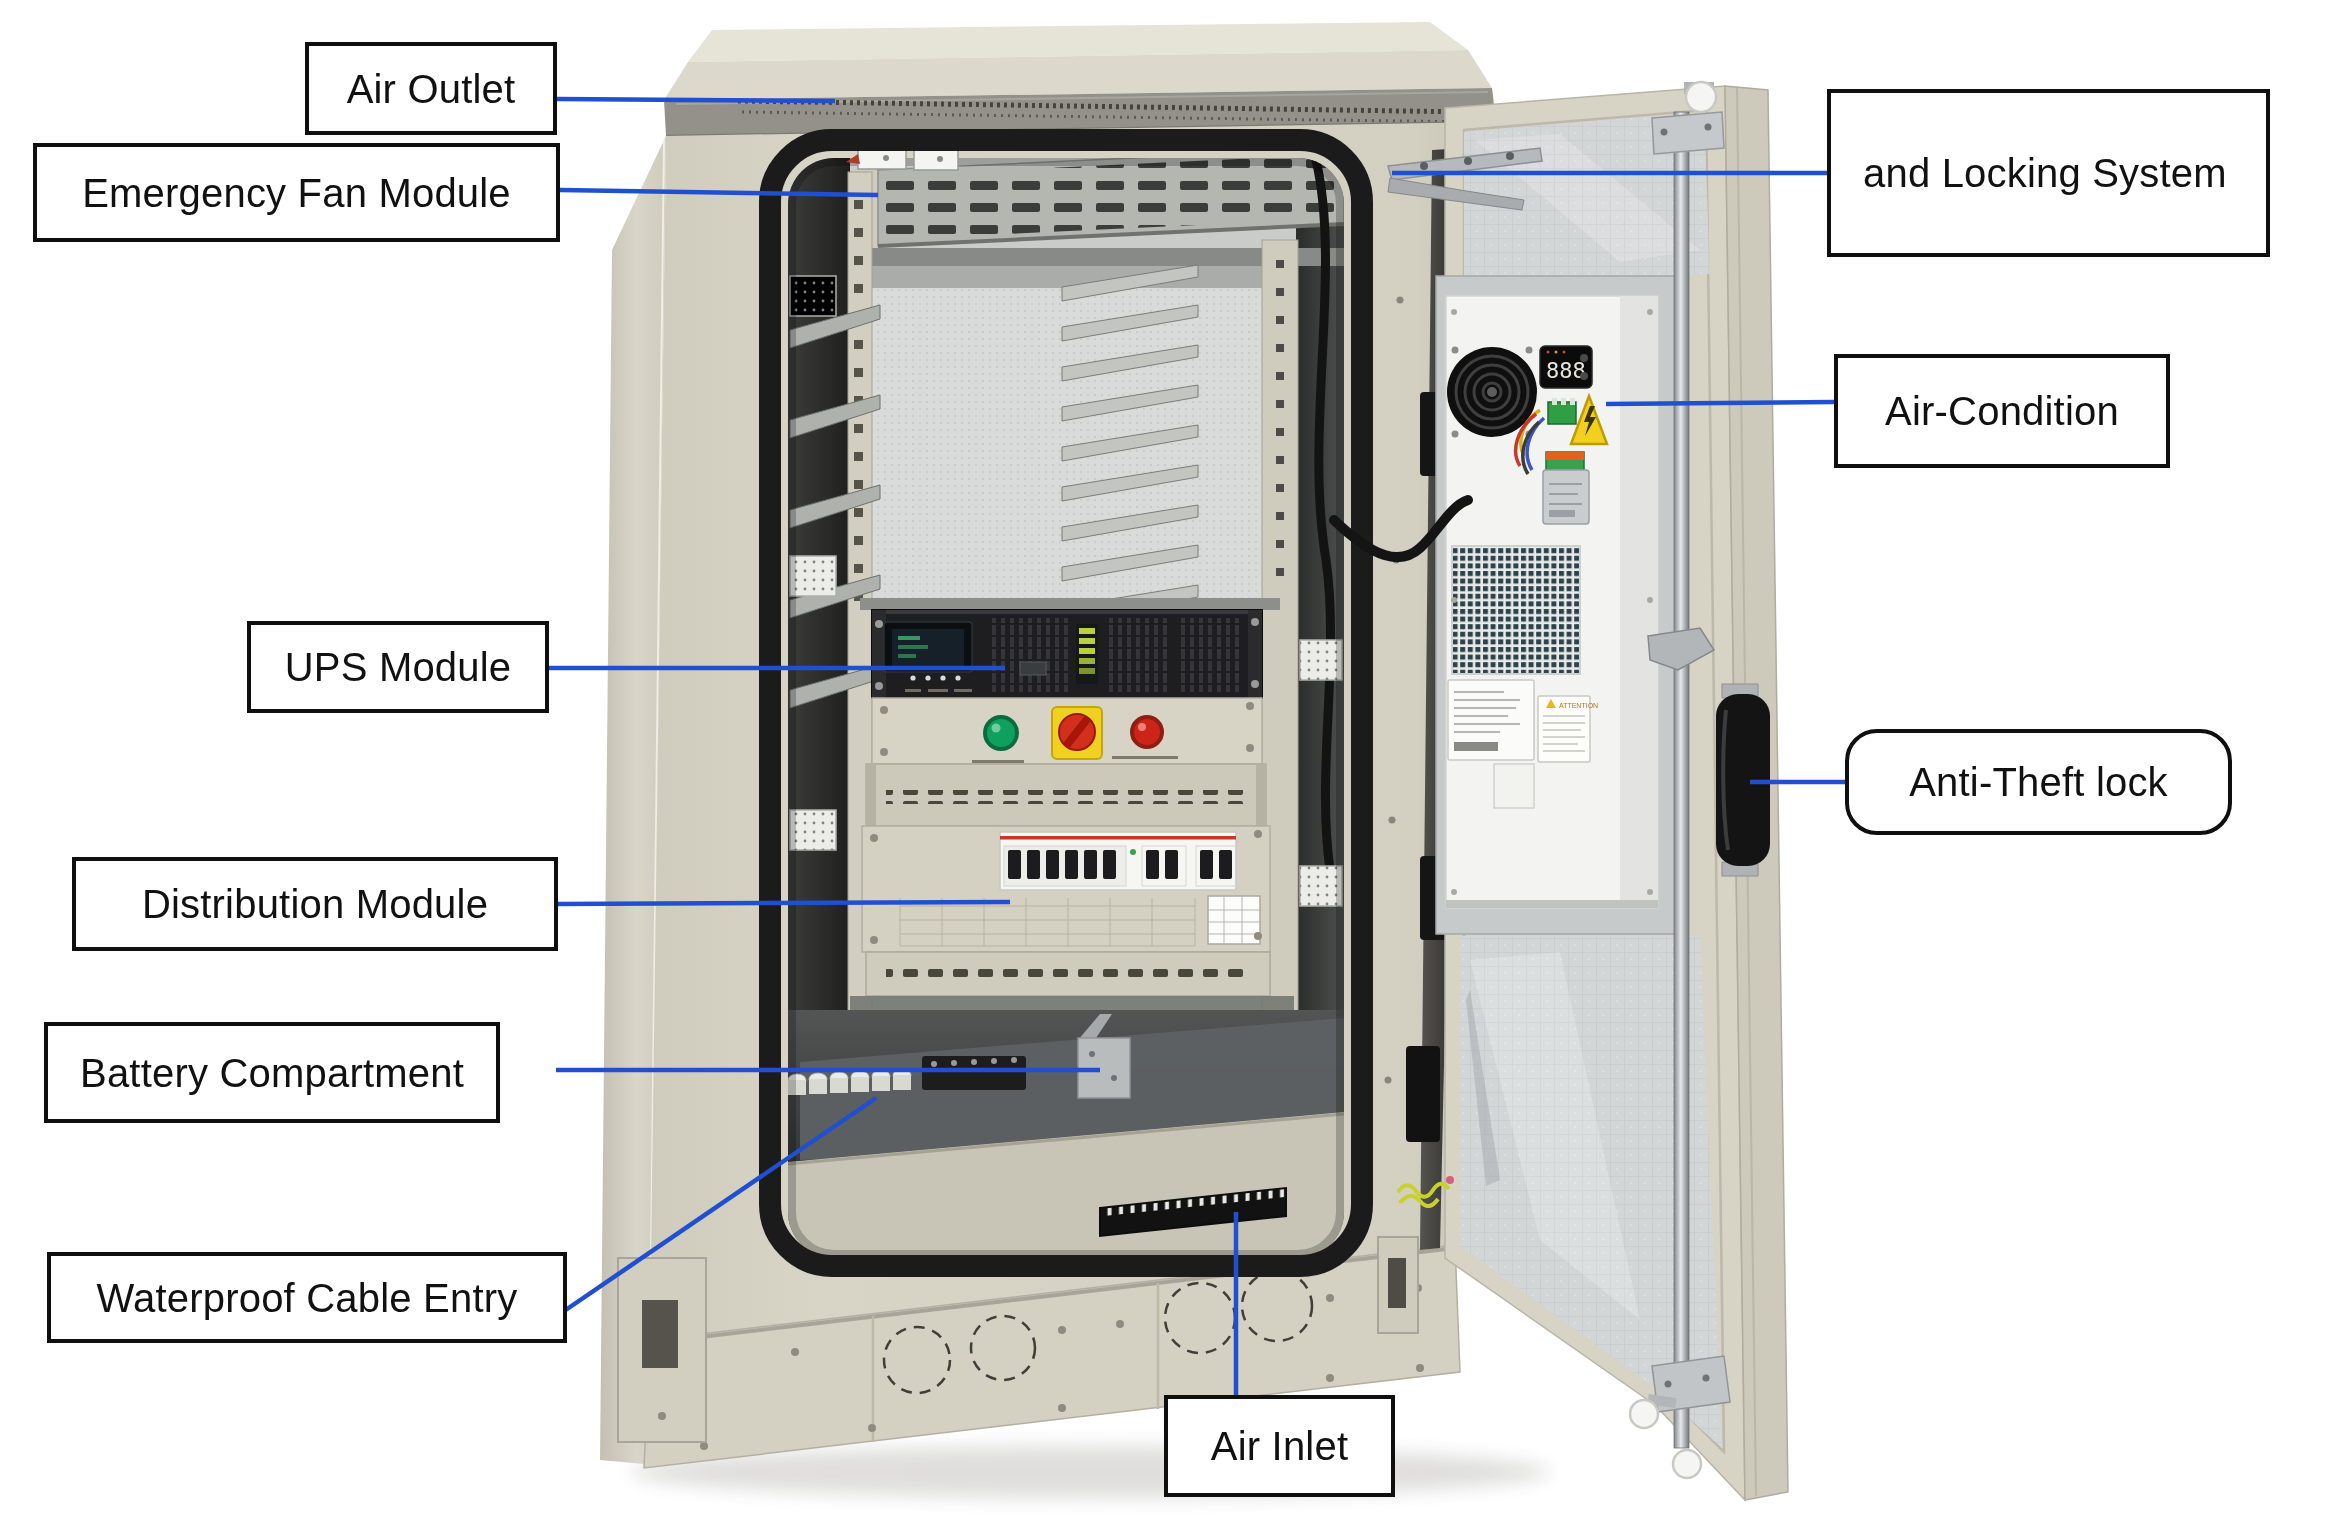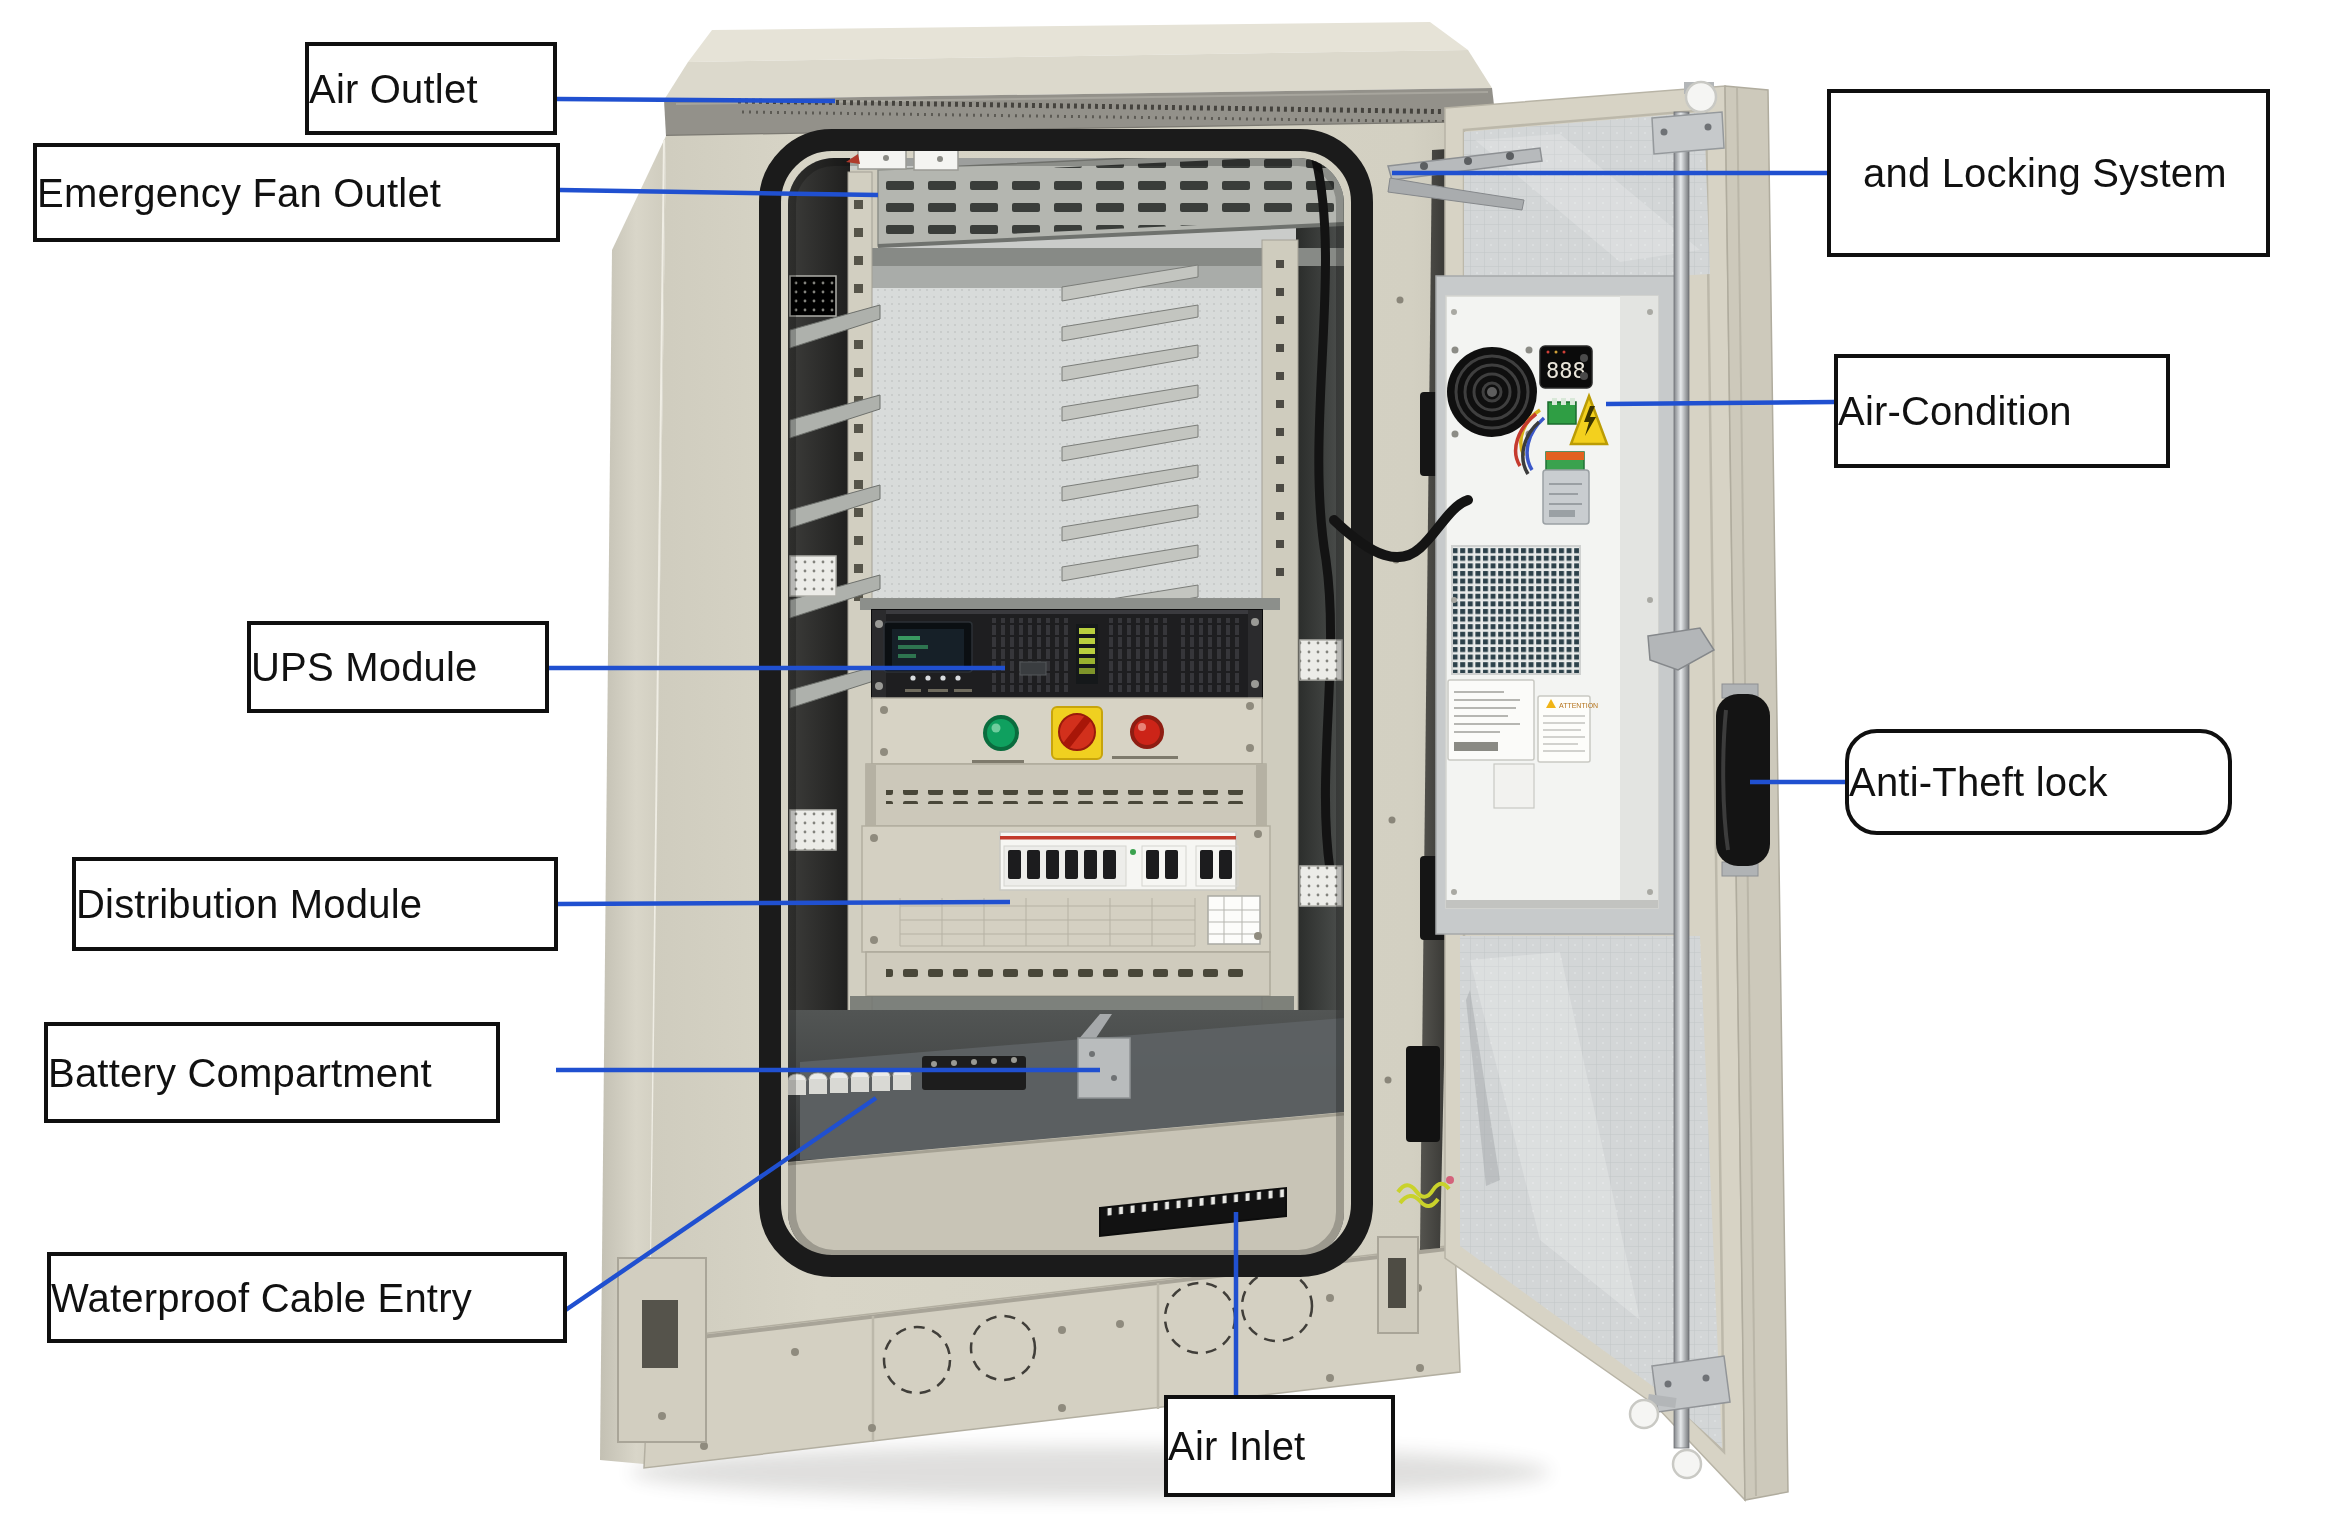--- a/index.html
+++ b/index.html
@@ -1,21 +1,21 @@
 <!DOCTYPE html>
 <html style="--accent: #2050d0; --label-border: #0f0f0f; --label-bg: #ffffff; --label-text: #111111;"><head>
 <meta charset="utf-8">
 <style>
   html,body{margin:0;padding:0;background:#ffffff;}
   .stage{position:relative;width:2342px;height:1519px;overflow:hidden;background:#ffffff;
          font-family:"Liberation Sans",sans-serif;}
   .scene{position:absolute;left:0;top:0;width:2342px;height:1519px;}
   .callout{position:absolute;box-sizing:border-box;background:var(--label-bg,#fff);
            border:4px solid var(--label-border,#0f0f0f);color:var(--label-text,#111);
-           display:flex;flex-direction:column;justify-content:center;
+           display:flex;flex-direction:column;justify-content:center;align-items:center;
            font-size:40px;line-height:1.5;white-space:pre;letter-spacing:.2px;}
   .callout.left{align-items:flex-start;padding-left:32px;}
   .leader{stroke:var(--accent,#2050d0);stroke-width:4.5;fill:none;}
 </style>
 </head>
 <body>
 
 <div class="stage">
 
 <svg class="scene" viewBox="0 0 2342 1519">
@@ -572,21 +572,21 @@
         <line x1="549" y1="668" x2="1005" y2="668" class="leader"></line>
         <line x1="558" y1="904" x2="1010" y2="902" class="leader"></line>
         <line x1="556" y1="1070" x2="1100" y2="1070" class="leader"></line>
         <line x1="551" y1="1320" x2="876" y2="1098" class="leader"></line>
         <line x1="1236" y1="1395" x2="1236" y2="1212" class="leader"></line>
       </g>
 </svg>
 
 <div id="callouts">
       <div class="callout" style="left: 305px; top: 42px; width: 252px; height: 93px;"><div>Air Outlet</div></div>
-      <div class="callout" style="left: 33px; top: 143px; width: 527px; height: 99px;"><div>Emergency Fan Outlet</div></div>
+      <div class="callout" style="left: 33px; top: 143px; width: 527px; height: 99px;"><div>Emergency Fan Module</div></div>
       <div class="callout left" style="left: 1827px; top: 89px; width: 443px; height: 168px;"><div>and Locking System</div></div>
       <div class="callout" style="left: 1834px; top: 354px; width: 336px; height: 114px;"><div>Air-Condition</div></div>
       <div class="callout" style="left: 1845px; top: 729px; width: 387px; height: 106px; border-radius: 32px;"><div>Anti-Theft lock</div></div>
       <div class="callout" style="left: 247px; top: 621px; width: 302px; height: 92px;"><div>UPS Module</div></div>
       <div class="callout" style="left: 72px; top: 857px; width: 486px; height: 94px;"><div>Distribution Module</div></div>
       <div class="callout" style="left: 44px; top: 1022px; width: 456px; height: 101px;"><div>Battery Compartment</div></div>
       <div class="callout" style="left: 31px; top: 1252px; width: 520px; height: 91px; margin-left: 16px;"><div>Waterproof Cable Entry</div></div>
       <div class="callout" style="left: 1164px; top: 1395px; width: 231px; height: 102px;"><div>Air Inlet</div></div>
     </div>
 

